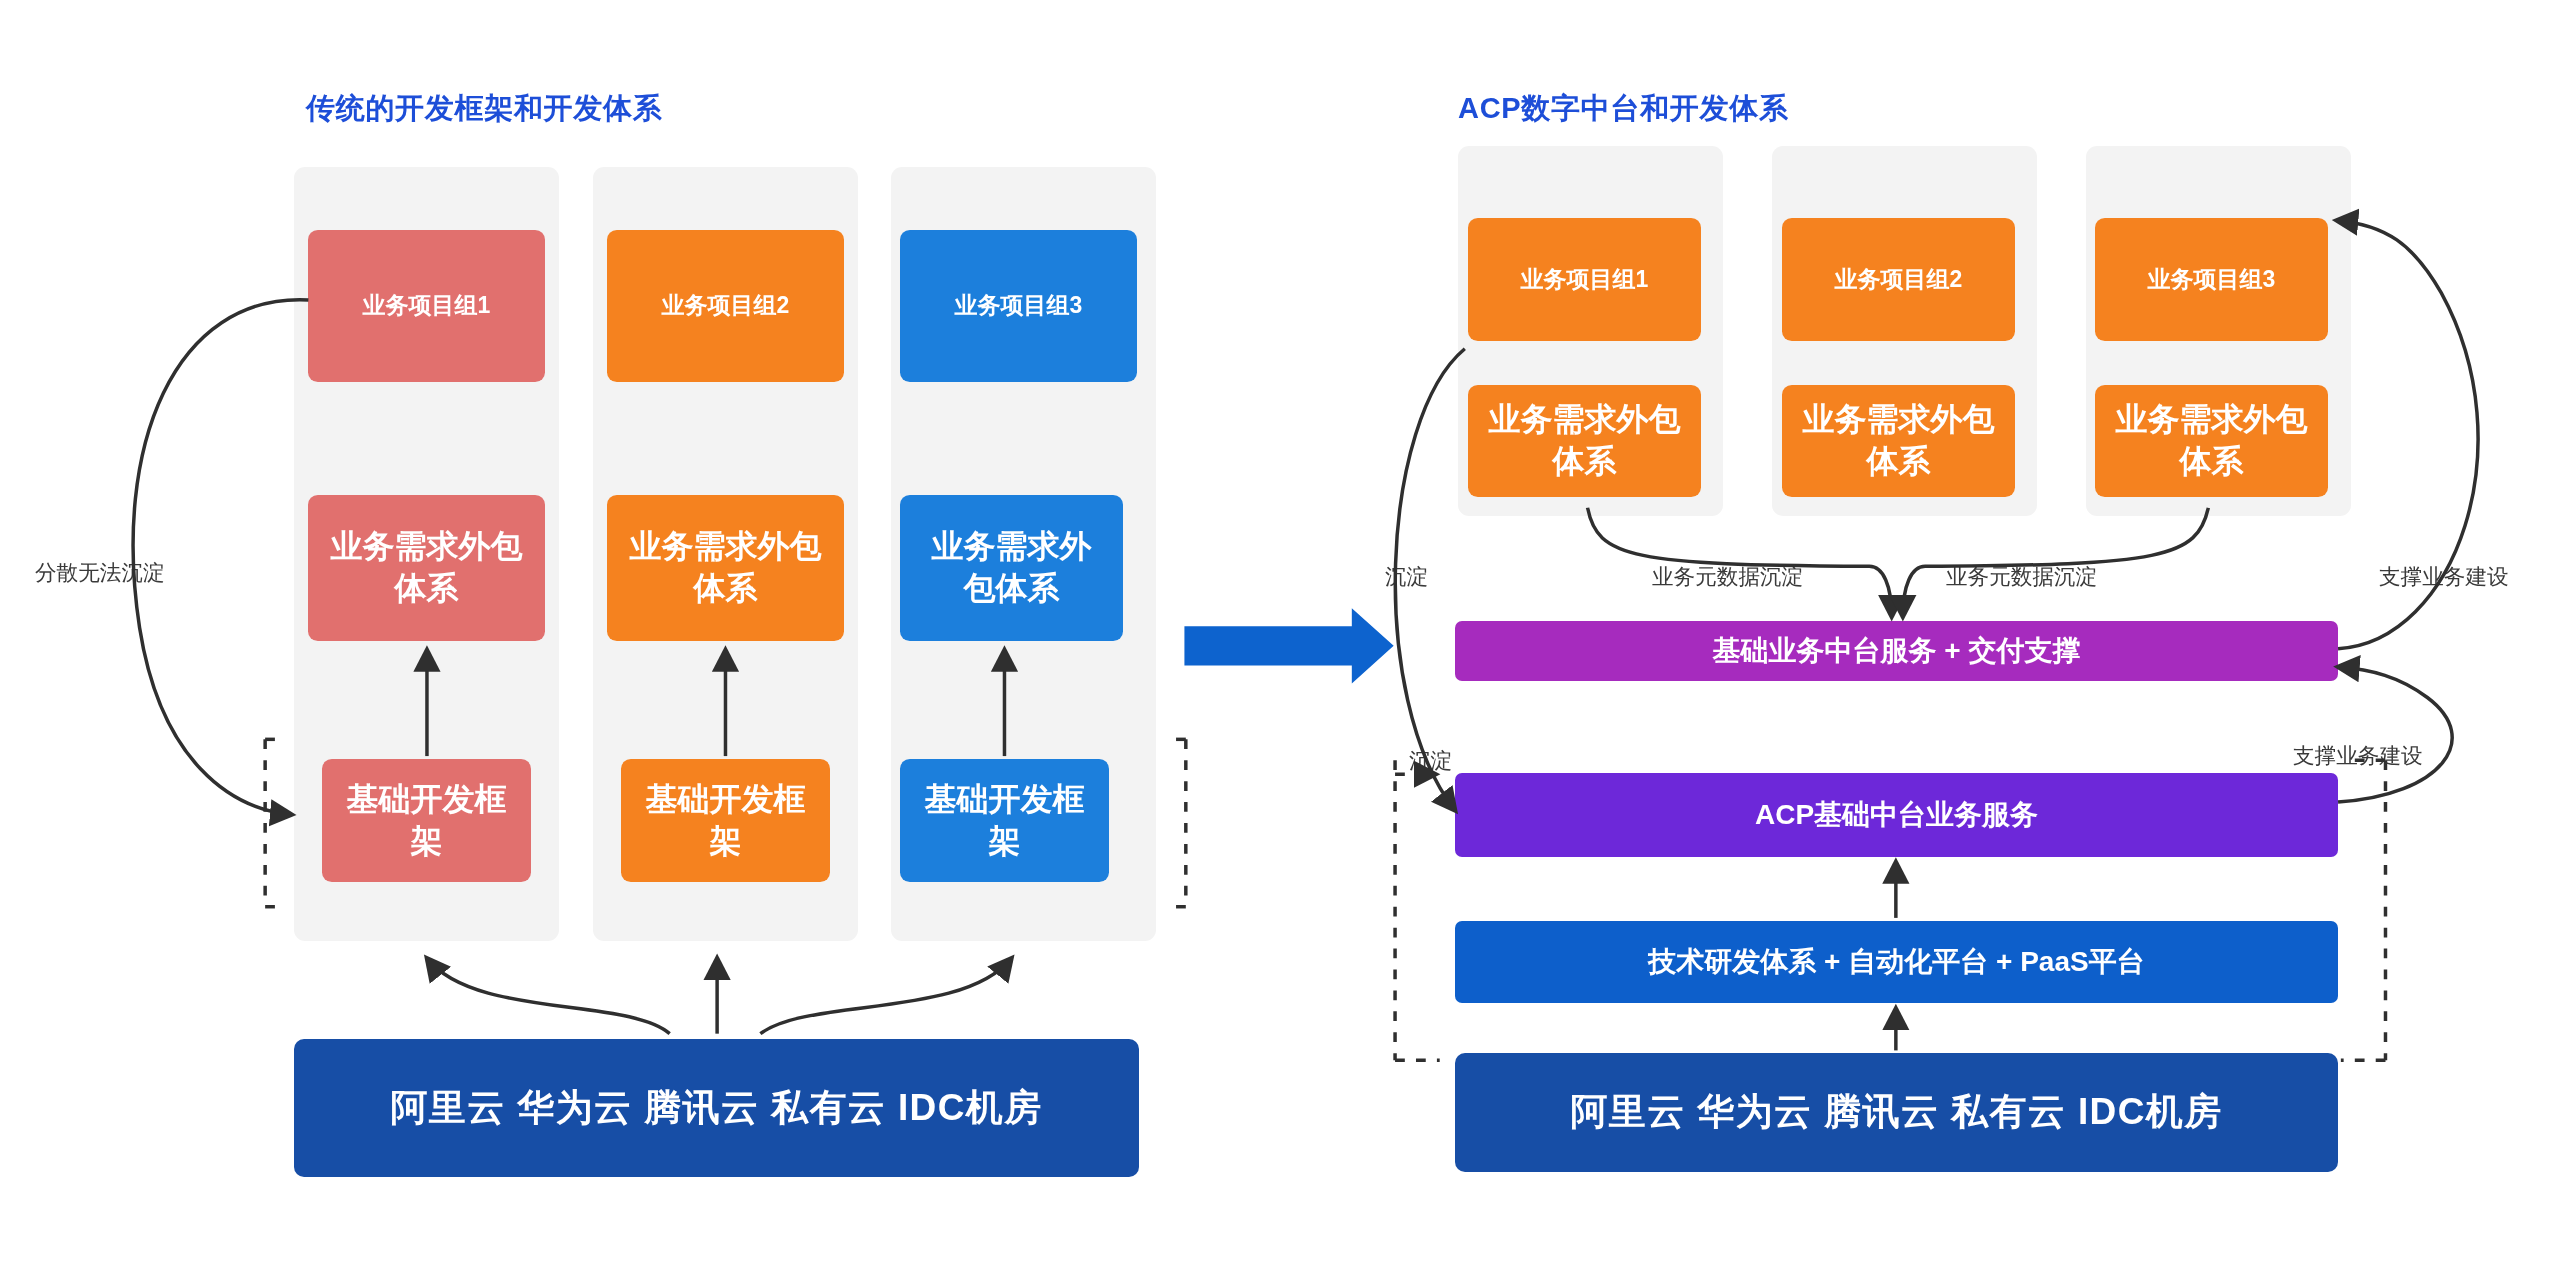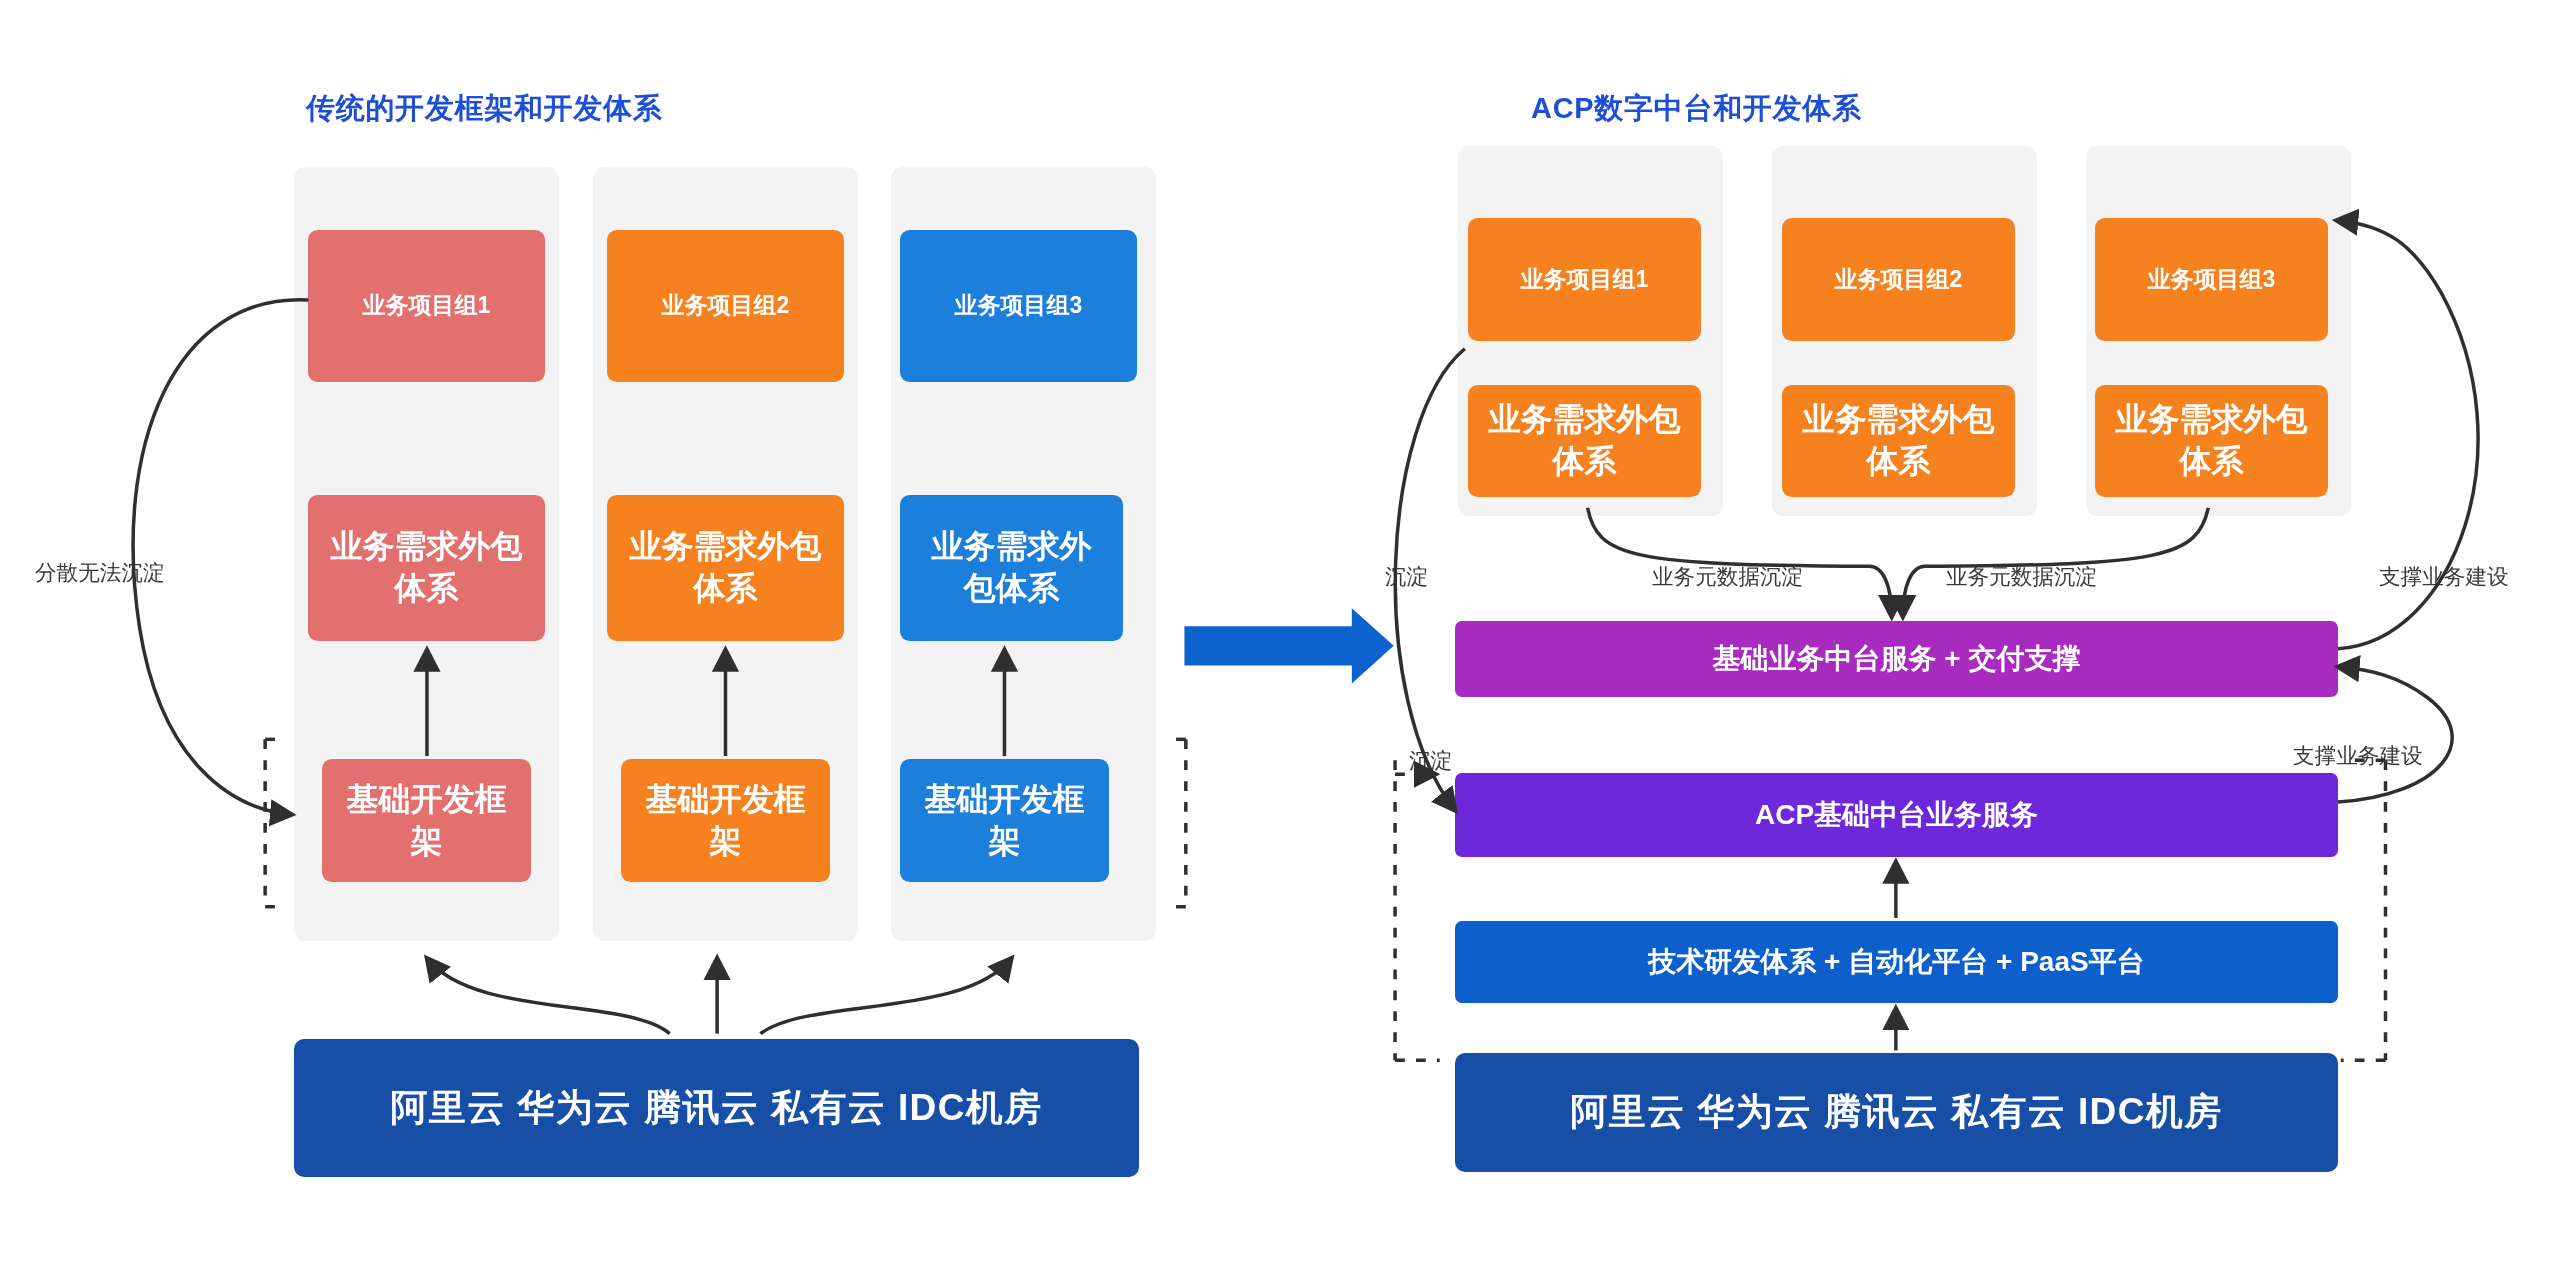--- a/index.html
+++ b/index.html
@@ -69,21 +69,21 @@
     <span>基础开发框
 架</span>
   </div>
 
   <div class="anno" style="left:35px;top:558px;">分散无法沉淀</div>
 
   <div class="node cloud" style="left:294px;top:1039px;width:845px;height:138px;background:#174EA6;">
     <span>阿里云  华为云 腾讯云 私有云 IDC机房</span>
   </div>
 
-  <div class="panel-title" style="left:1531px;top:89px;">ACP数字中台和开发体系</div>
+  <div class="panel-title" style="left:1458px;top:89px;">ACP数字中台和开发体系</div>
 
   <div class="col-bg" style="left:1458px;top:146px;width:265px;height:370px;"></div>
   <div class="col-bg" style="left:1772px;top:146px;width:265px;height:370px;"></div>
   <div class="col-bg" style="left:2086px;top:146px;width:265px;height:370px;"></div>
 
   <div class="node n-md" style="left:1468px;top:218px;width:233px;height:123px;background:#F5821F;">
     <span>业务项目组1</span>
   </div>
   <div class="node n-sm" style="left:1468px;top:385px;width:233px;height:112px;background:#F5821F;white-space:pre-line;">
     <span>业务需求外包
@@ -99,21 +99,21 @@
   </div>
 
   <div class="node n-md" style="left:2095px;top:218px;width:233px;height:123px;background:#F5821F;">
     <span>业务项目组3</span>
   </div>
   <div class="node n-sm" style="left:2095px;top:385px;width:233px;height:112px;background:#F5821F;white-space:pre-line;">
     <span>业务需求外包
 体系</span>
   </div>
 
-  <div class="node bar" style="left:1455px;top:621px;width:883px;height:76px;background:#A62BBE;">
+  <div class="node bar" style="left:1455px;top:621px;width:883px;height:60px;background:#A62BBE;">
     <span>基础业务中台服务 + 交付支撑</span>
   </div>
   <div class="node bar" style="left:1455px;top:773px;width:883px;height:84px;background:#6d28d9;">
     <span>ACP基础中台业务服务</span>
   </div>
   <div class="node bar" style="left:1455px;top:921px;width:883px;height:82px;background:#0D5FCB;align-items:center;">
     <span>技术研发体系 + 自动化平台 + PaaS平台</span>
   </div>
 
   <div class="node cloud" style="left:1455px;top:1053px;width:883px;height:119px;background:#174EA6;">

